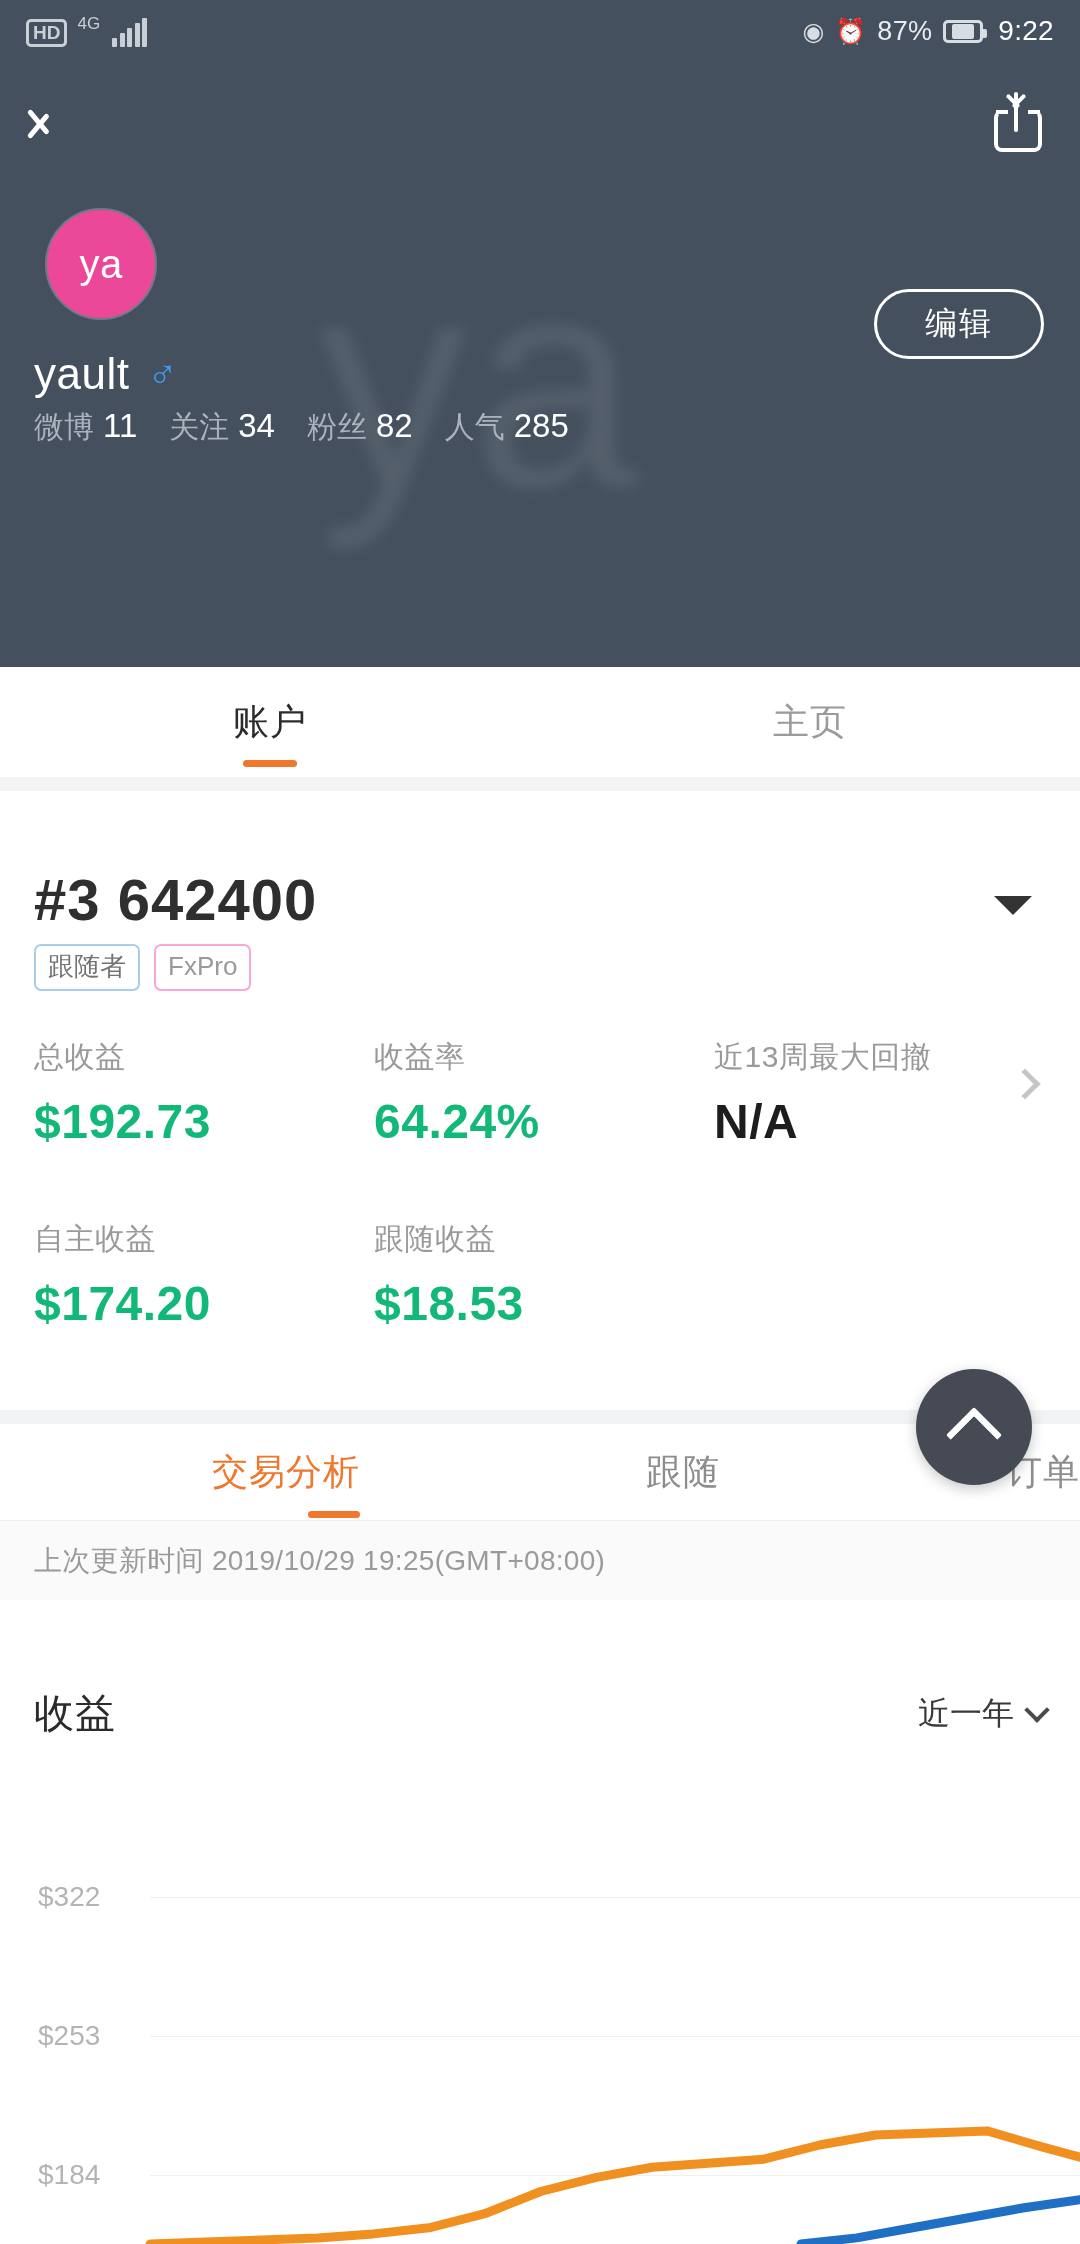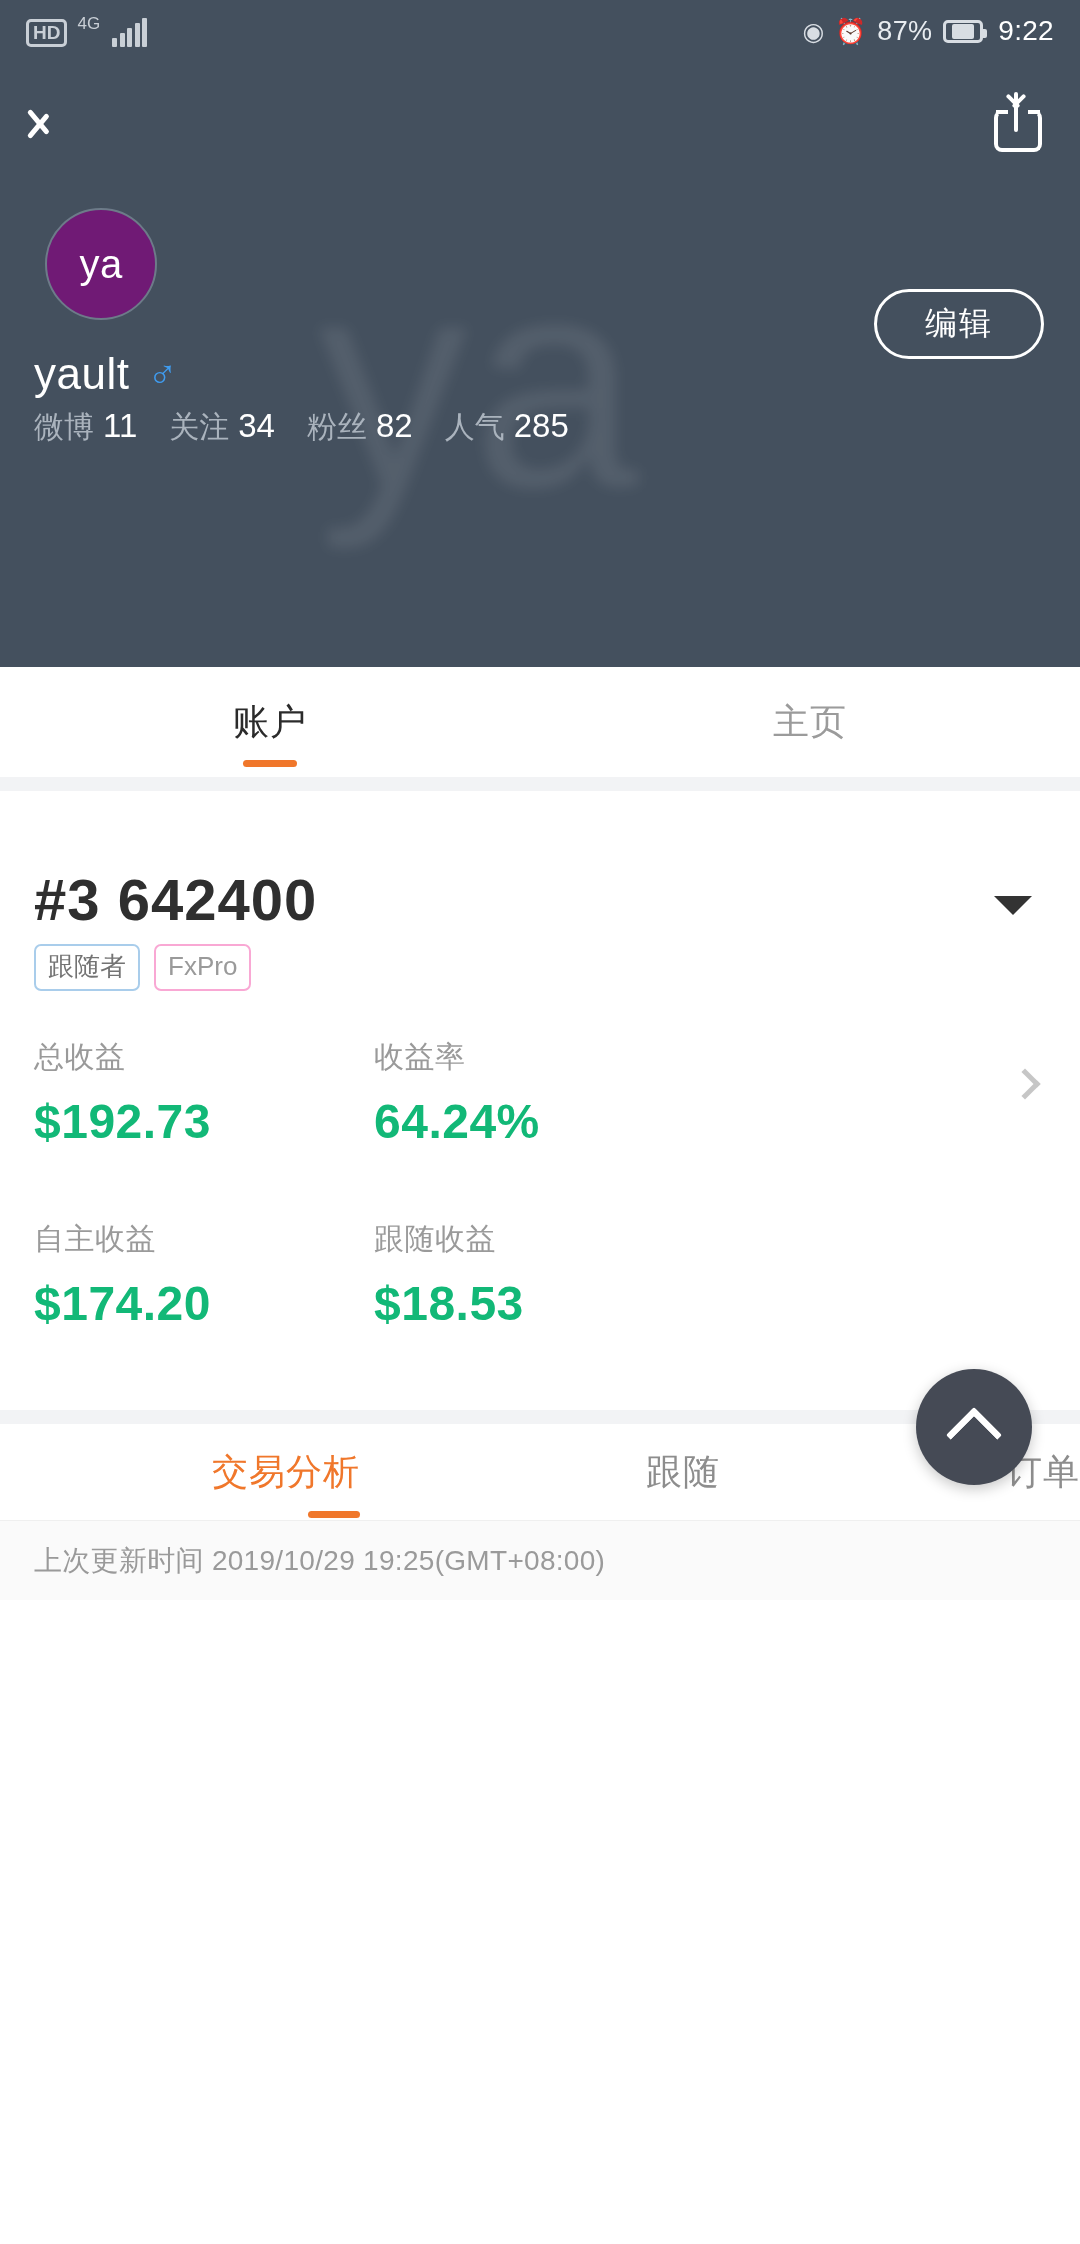--- a/index.html
+++ b/index.html
@@ -79,21 +79,21 @@
   .share-arrow { position: absolute; top: 0; left: 22px; width: 4px; height: 40px; background:#fff; border-radius:2px; }
   .share-arrow:before, .share-arrow:after {
     content:''; position:absolute; top: 1px; width: 17px; height: 4px; background:#fff; border-radius:2px;
   }
   .share-arrow:before { left: -6px; transform: rotate(-45deg); transform-origin: right center; }
   .share-arrow:after  { left: -7px; transform: rotate(45deg); transform-origin: left center; }
 
   .avatar {
     position: absolute; left: 45px; top: 146px;
     width: 112px; height: 112px; border-radius: 50%;
-    background: #701a75; border: 2px solid #6d7b89;
+    background: #ec4899; border: 2px solid #6d7b89;
     display: flex; align-items: center; justify-content: center;
     color: #fff; font-size: 40px; letter-spacing: .5px;
   }
   .uname-row {
     position: absolute; left: 34px; top: 287px;
     display: flex; align-items: center; gap: 18px;
   }
   .uname { font-size: 44px; color: #ffffff; letter-spacing: .5px; }
   .gender { font-size: 40px; color: #3f9cf0; line-height: 1; }
   .stats-row {
@@ -320,20 +320,24 @@
 
     <div class="metrics-row r1">
       <div class="metric">
         <div class="m-label">总收益</div>
         <div class="m-value green">$192.73</div>
       </div>
       <div class="metric">
         <div class="m-label">收益率</div>
         <div class="m-value green">64.24%</div>
       </div>
+      <div class="metric">
+        <div class="m-label">近13周最大回撤</div>
+        <div class="m-value dark">N/A</div>
+      </div>
     </div>
 
     <div class="chev-right"></div>
 
     <div class="metrics-row r2">
       <div class="metric">
         <div class="m-label">自主收益</div>
         <div class="m-value green">$174.20</div>
       </div>
       <div class="metric">
@@ -356,18 +360,40 @@
     <div class="subtab">
       <span>订单</span>
 
     </div>
   </div>
 
   <div class="updated">
     <span>上次更新时间 2019/10/29 19:25(GMT+08:00)</span>
   </div>
 
+  <div class="chartcard">
+    <div class="chart-head">
+      <div class="chart-title">收益</div>
+      <div class="range-sel">
+        <span>近一年</span>
+        <div class="chev-sm"></div>
+      </div>
+    </div>
+
+    <div class="plot">
+      <div class="ytick" id="yt0" style="top: 68.6602px;">$322</div>
+      <div class="ytick" id="yt1" style="top: 208px;">$253</div>
+      <div class="ytick" id="yt2" style="top: 347.34px;">$184</div>
+      <div class="gline" id="gl0" style="top: 68.6602px;"></div>
+      <div class="gline" id="gl1" style="top: 208px;"></div>
+      <div class="gline" id="gl2" style="top: 347.34px;"></div>
+      <svg id="chart-svg" width="1080" height="416" viewBox="0 0 1080 416" style="position:absolute;left:0;top:0;">
+          <path d="M150.0,416.0L205.8,414.0L261.6,412.0L317.4,409.9L373.2,405.9L429.0,399.8L484.8,385.7L540.6,363.5L596.4,349.4L652.2,339.3L708.0,335.2L763.8,331.2L819.6,317.0L875.4,307.0L931.2,304.9L987.0,302.9L1042.8,319.1L1080.0,329.2" fill="none" stroke="#f09020" stroke-width="9" stroke-linecap="round" stroke-linejoin="round"></path>
+          <path d="M801.0,416.0L856.8,409.9L912.6,399.8L968.4,389.7L1024.2,379.7L1080.0,371.6" fill="none" stroke="#1f6fc4" stroke-width="9" stroke-linecap="round" stroke-linejoin="round"></path>
+        </svg>
+    </div>
+  </div>
 
   <div class="fab">
     <div class="fab-chev"></div>
   </div>
 
 </div>
 
 </body></html>

